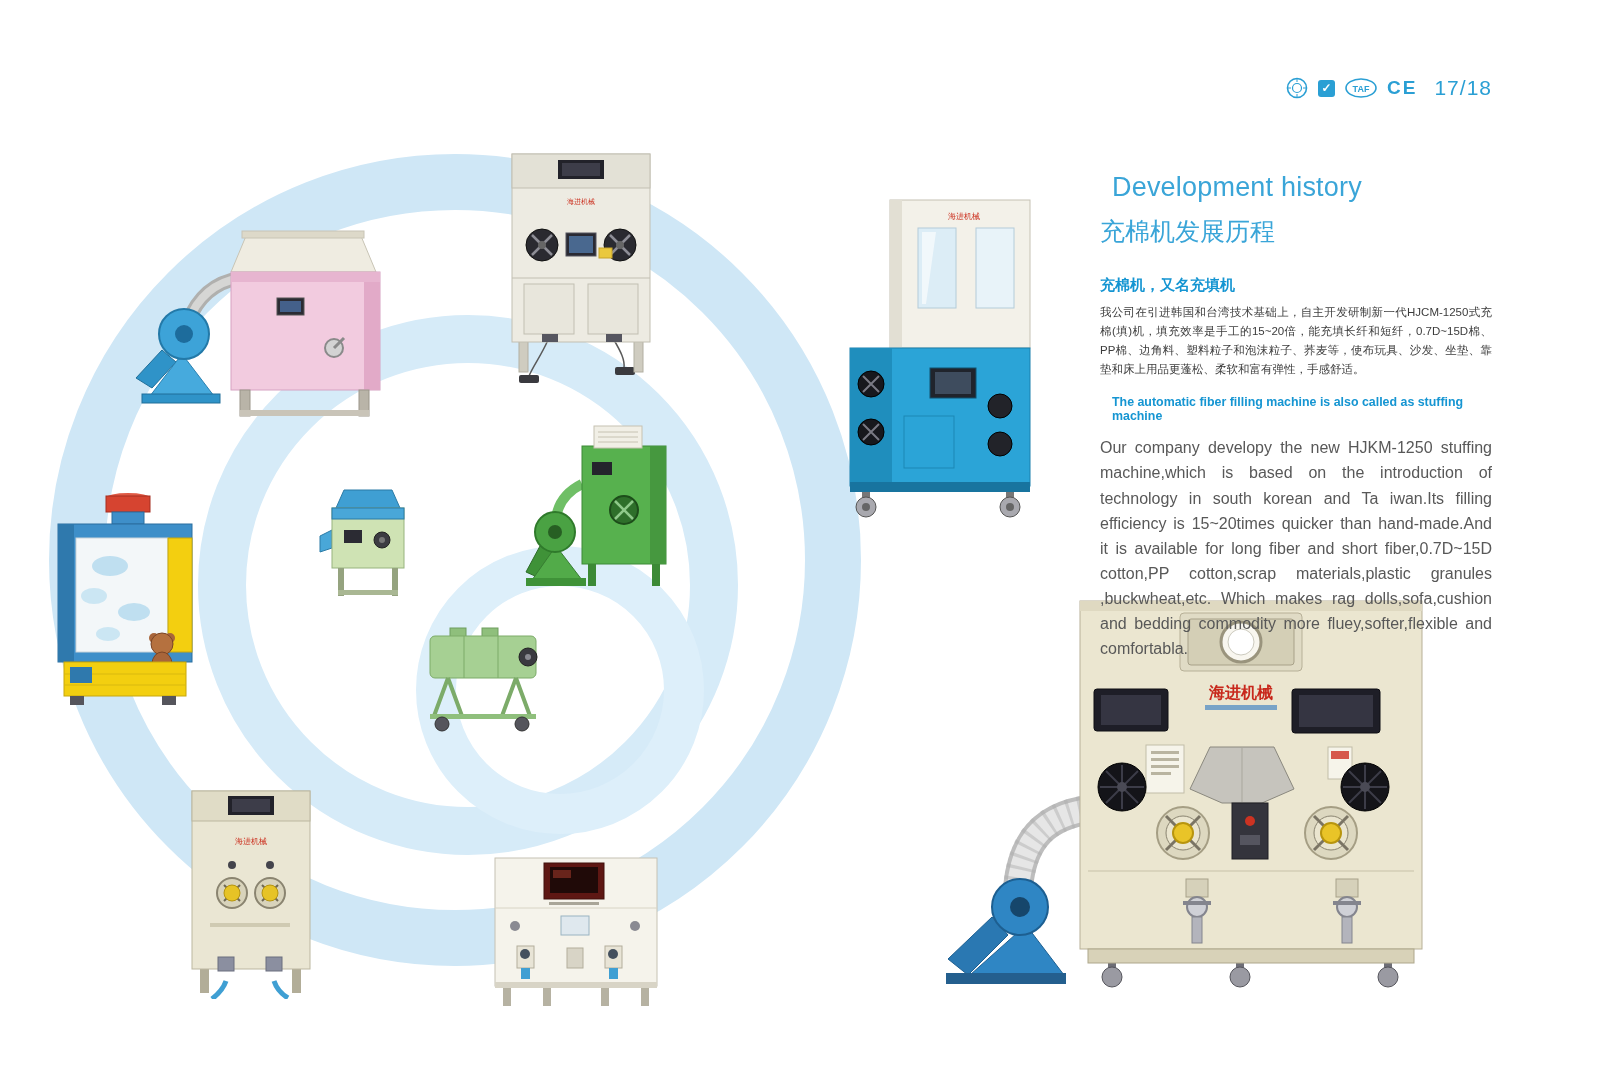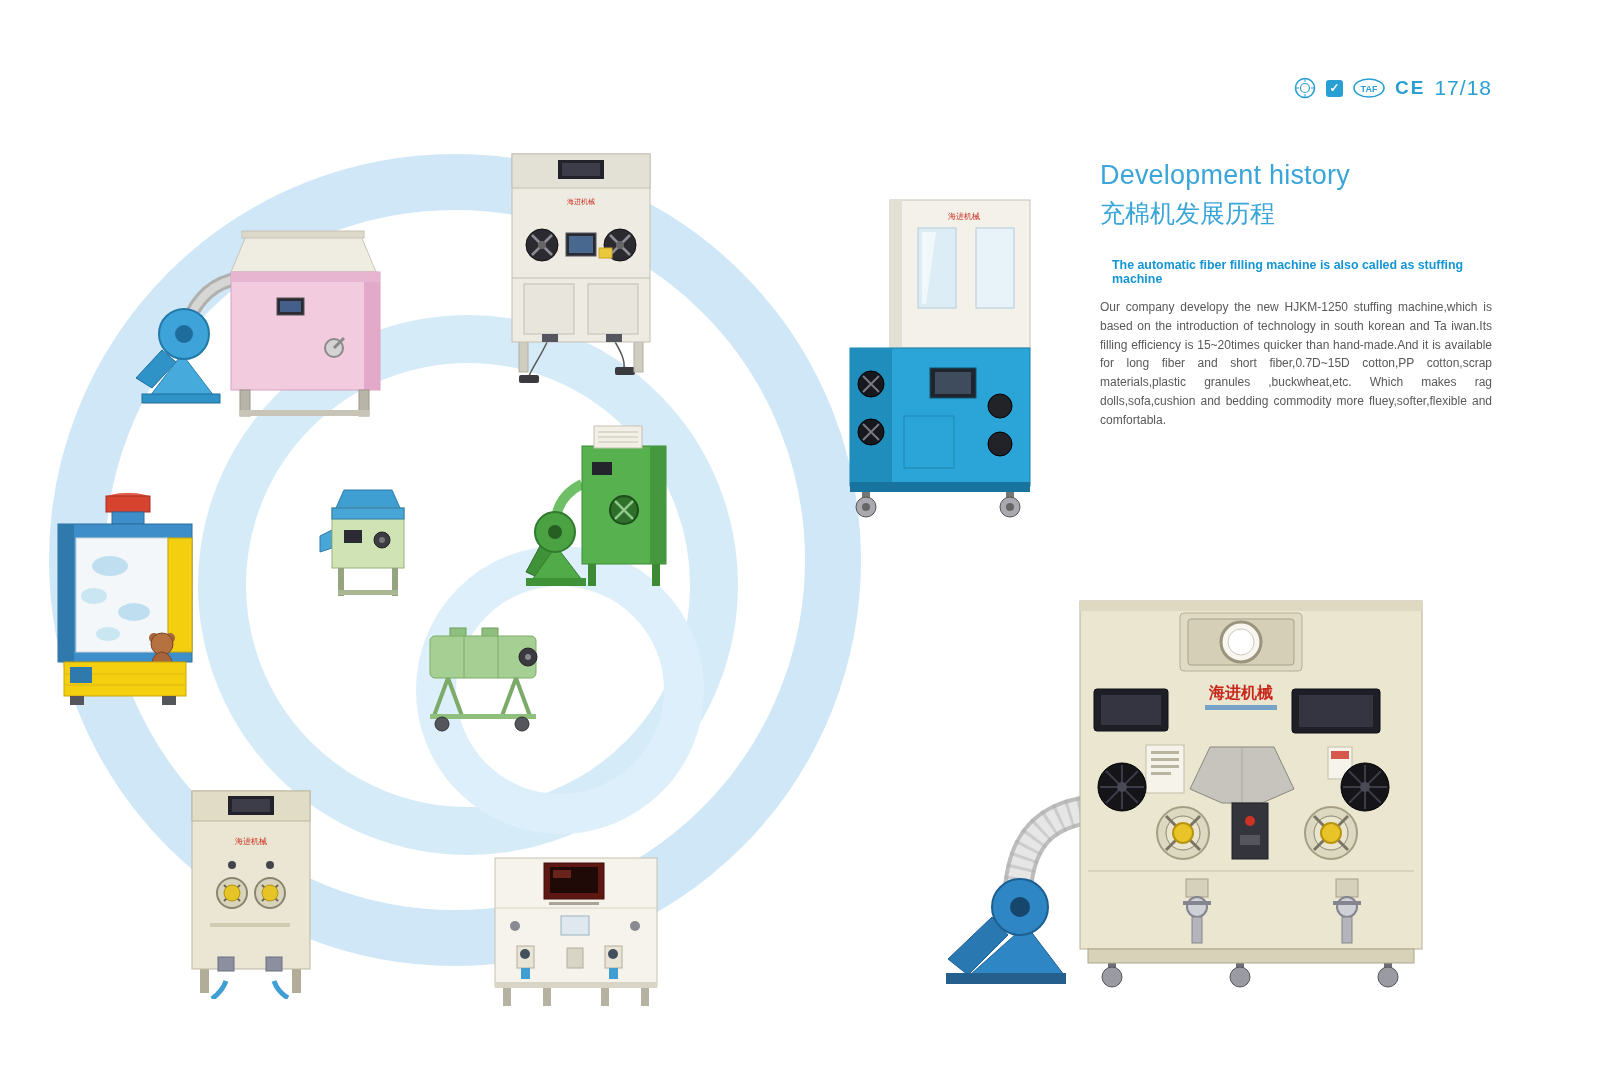--- a/index.html
+++ b/index.html
@@ -7,32 +7,32 @@
         font-family:"Liberation Sans", sans-serif;}
   .abs{position:absolute;}
   .machine{position:absolute;}
   .machine svg{width:100%;height:100%;display:block;}
 
   
   .topbar{position:absolute;top:76px;right:108px;display:flex;align-items:center;gap:9px;color:#2a9fd4;}
   .check-badge{width:17px;height:17px;background:#2a9fd4;border-radius:3px;color:#fff;
                font-size:12px;line-height:17px;text-align:center;font-weight:bold;}
   .ce-label{font-size:19px;font-weight:700;letter-spacing:2px;color:#2a9fd4;}
-  .page-number{font-size:21px;color:#2a9fd4;letter-spacing:1px;text-align:center;}
+  .page-number{font-size:21px;color:#2a9fd4;margin-left:8px;letter-spacing:1px;text-align:center;}
 
   
   .rightcol{position:absolute;left:1100px;top:160px;width:392px;}
-  .title-en{font-size:27px;font-weight:400;color:#3aa5d8;margin:0;letter-spacing:0.2px;}
+  .title-en{font-size:27px;font-weight:400;color:#3aa5d8;margin:12px;letter-spacing:0.2px;}
   .title-zh{font-size:25px;font-weight:400;color:#3aa5d8;margin:6px 0 15px 0;}
   .sec{margin-top:28px;}
   .sec + .sec{margin-top:16px;}
   .h-zh{font-size:15px;font-weight:bold;color:#1595d2;margin:0;}
   .h-en{font-size:12.4px;font-weight:bold;color:#1595d2;margin:12px;}
   .body-zh{font-size:11.5px;line-height:1.66;color:#3c3c3c;margin:8px 0 0 0;text-align:justify;}
-  .body-en{font-size:12px;line-height:1.57;color:#585858;margin:7px 0 0 0;text-align:justify;}
+  .body-en{font-size:16px;line-height:1.57;color:#585858;margin:7px 0 0 0;text-align:justify;}
 </style>
 </head>
 <body>
 
 <div class="page">
 
   <svg class="abs" style="left:0;top:0;" width="1600" height="1092" viewBox="0 0 1600 1092">
     <circle cx="455" cy="560" r="378" fill="none" stroke="#cfe7f6" stroke-width="56"></circle>
     <circle cx="468" cy="585" r="246" fill="none" stroke="#d6ebf8" stroke-width="48"></circle>
     <circle cx="560" cy="690" r="124" fill="none" stroke="#ddeffa" stroke-width="40"></circle>
@@ -345,20 +345,24 @@
       <text x="17" y="14.5" font-size="9" font-weight="bold" fill="#2a9fd4" text-anchor="middle">TAF</text>
     </svg>
     <span class="ce-label">CE</span>
     <span class="page-number">17/18</span>
   </div>
 
   <div class="rightcol">
     <h1 class="title-en">Development history</h1>
     <h1 class="title-zh">充棉机发展历程</h1>
 
+    <div class="sec">
+      <h3 class="h-zh">充棉机，又名充填机</h3>
+      <p class="body-zh">我公司在引进韩国和台湾技术基础上，自主开发研制新一代HJCM-1250式充棉(填)机，填充效率是手工的15~20倍，能充填长纤和短纤，0.7D~15D棉、PP棉、边角料、塑料粒子和泡沫粒子、荞麦等，使布玩具、沙发、坐垫、靠垫和床上用品更蓬松、柔软和富有弹性，手感舒适。</p>
+    </div>
 
     <div class="sec">
       <h3 class="h-en">The automatic fiber filling machine is also called as stuffing machine</h3>
       <p class="body-en">Our company developy the new HJKM-1250 stuffing machine,which is based on the introduction of technology in south korean and Ta iwan.Its filling efficiency is 15~20times quicker than hand-made.And it is available for long fiber and short fiber,0.7D~15D cotton,PP cotton,scrap materials,plastic granules ,buckwheat,etc. Which makes rag dolls,sofa,cushion and bedding commodity more fluey,softer,flexible and comfortabla.</p>
     </div>
   </div>
 
 </div>
 
 </body></html>

